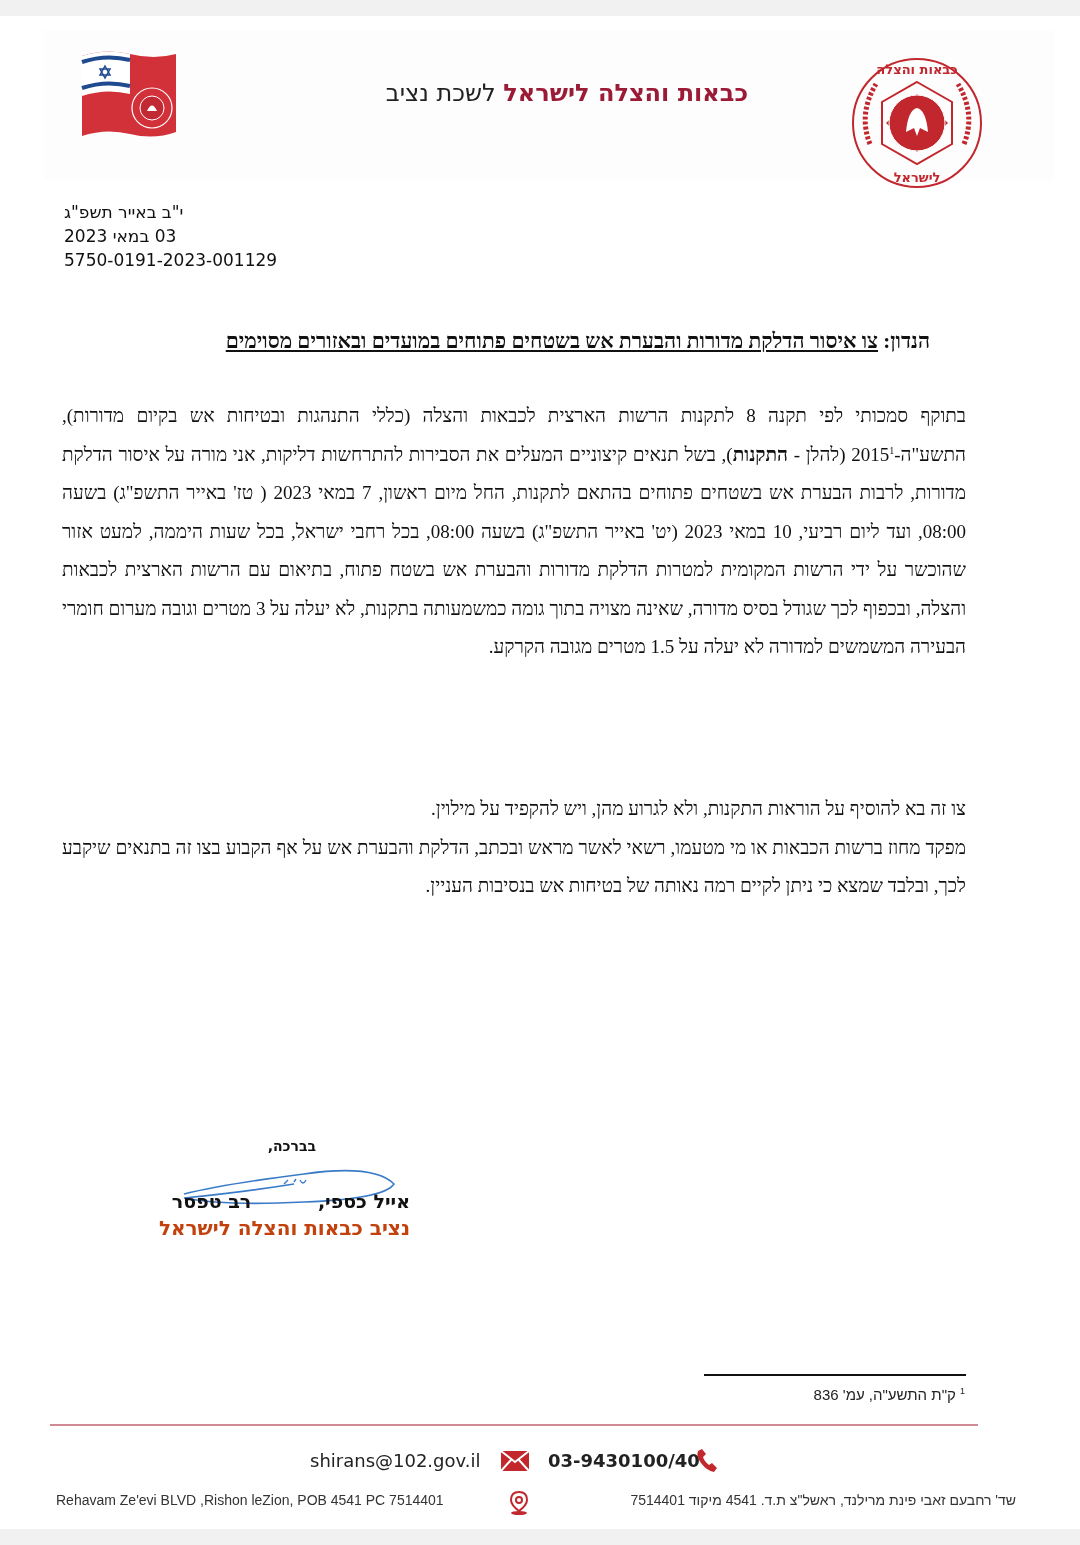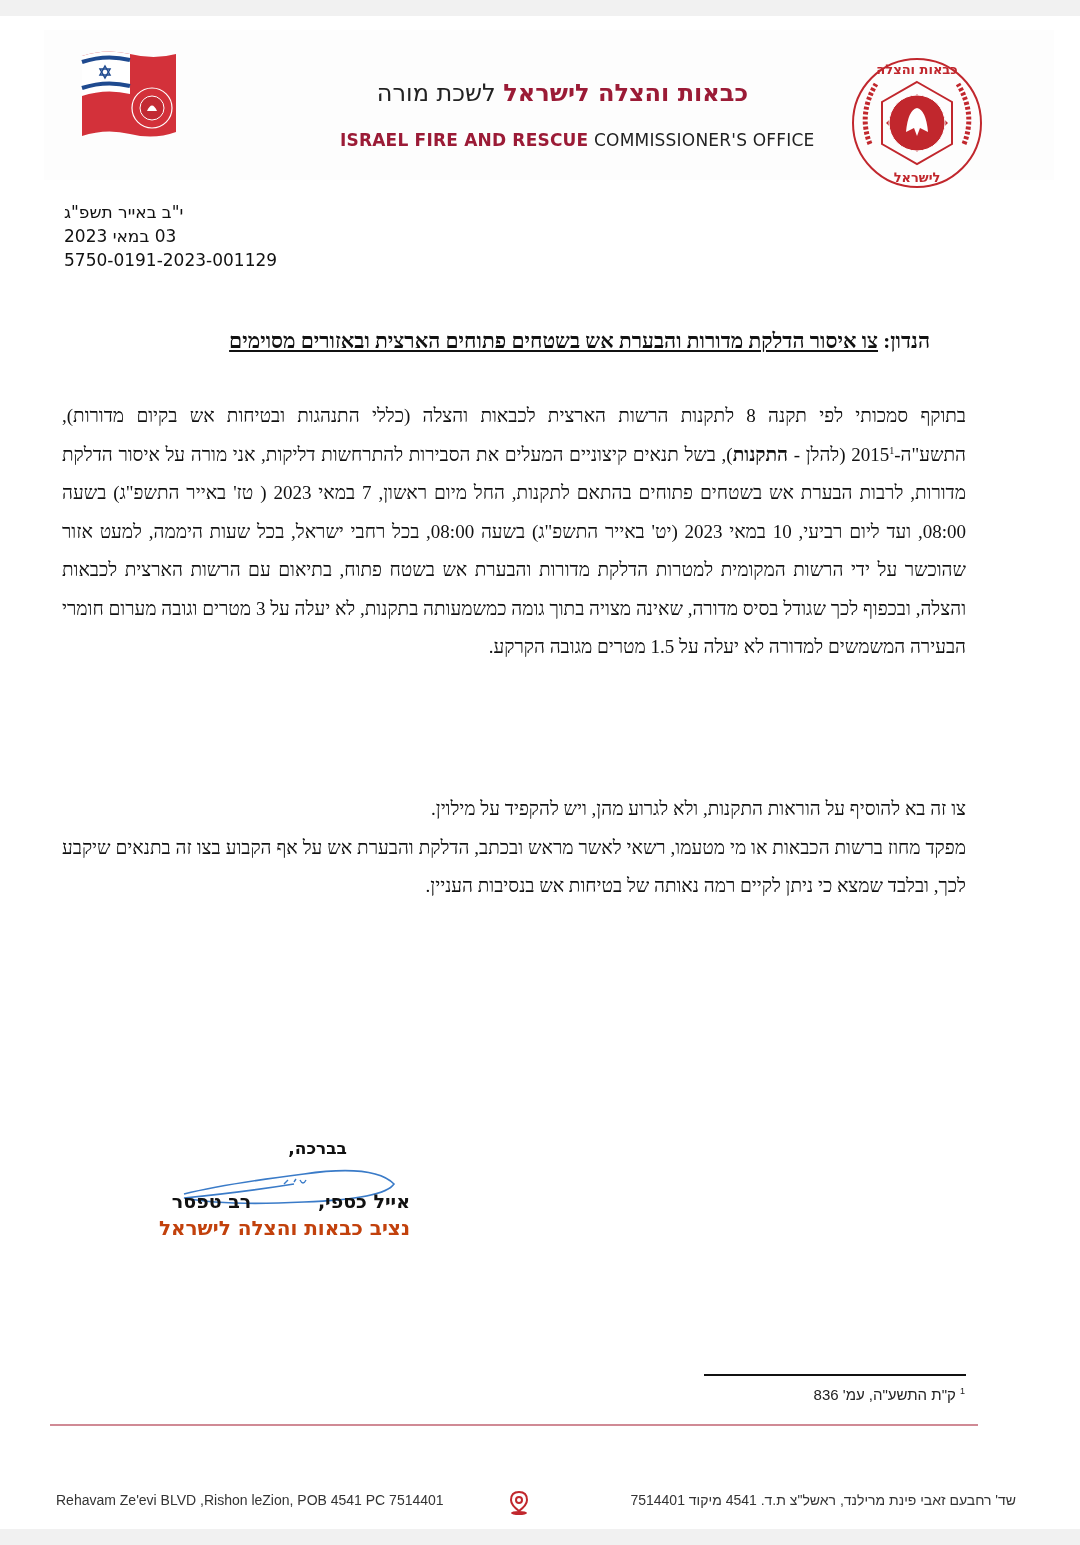--- a/index.html
+++ b/index.html
@@ -49,21 +49,21 @@
     text-align-last:right;
   }
   .p1 { top:381px; }
   .p2 { top:774px; }
   .p2 .line { display:block; }
   .b { font-weight:bold; }
   sup { font-size:10px; line-height:0; }
 
   
   .sig { position:absolute; left:150px; top:1122px; width:270px; height:110px; direction:rtl; }
-  .sig .greet { position:absolute; right:73px; top:0; font-family:"DejaVu Sans", sans-serif; font-weight:bold; font-size:17px; }
+  .sig .greet { position:absolute; right:104px; top:0; font-family:"DejaVu Sans", sans-serif; font-weight:bold; font-size:14px; }
   .sig .name { position:absolute; right:10px; top:52px; font-family:"DejaVu Sans", sans-serif; font-weight:bold; font-size:19px; white-space:nowrap; }
   .sig .name span.rank { margin-right:60px; }
   .sig .role { position:absolute; right:10px; top:78px; font-family:"DejaVu Sans", sans-serif; font-weight:bold; font-size:20px; color:#c2410c; white-space:nowrap; }
   .sig svg { position:absolute; left:14px; top:16px; }
 
   
   .fn-rule { position:absolute; left:704px; top:1358px; width:262px; height:2px; background:#111; }
   .footnote { position:absolute; right:115px; top:1370px; direction:rtl; font-family:"Liberation Sans", sans-serif; font-size:15px; color:#222; }
   .footnote sup { font-size:9px; }
 
@@ -92,25 +92,21 @@
       <path d="M4 40 Q28 32 52 38" stroke="#1f4a8f" stroke-width="4" fill="none"></path>
       <polygon points="27,18 32,27 22,27" fill="none" stroke="#1f4a8f" stroke-width="1.5"></polygon>
       <polygon points="27,30 32,21 22,21" fill="none" stroke="#1f4a8f" stroke-width="1.5"></polygon>
       <circle cx="74" cy="60" r="20" fill="none" stroke="#fff" stroke-width="1.2"></circle>
       <circle cx="74" cy="60" r="12" fill="#c22a33" stroke="#fff" stroke-width="1"></circle>
       <path d="M69 63 Q74 52 79 63 Z" fill="#fff"></path>
     </svg>
 
     <div class="hdr-title-he">
       <span class="red">כבאות והצלה לישראל</span>
-      <span>לשכת מורה</span>
-    </div>
-    <div class="hdr-title-en">
-      <span class="red">ISRAEL FIRE AND RESCUE</span>
-      <span>COMMISSIONER'S OFFICE</span>
+      <span>לשכת נציב</span>
     </div>
 
     <svg class="emblem" viewBox="0 0 138 138">
       <circle cx="69" cy="69" r="64" fill="none" stroke="#c1272d" stroke-width="2"></circle>
       <path d="M22 90 Q10 60 28 30" stroke="#c1272d" stroke-width="5" fill="none" stroke-dasharray="3 2"></path>
       <path d="M116 90 Q128 60 110 30" stroke="#c1272d" stroke-width="5" fill="none" stroke-dasharray="3 2"></path>
       <polygon points="69,28 104,48 104,90 69,110 34,90 34,48" fill="none" stroke="#c1272d" stroke-width="2"></polygon>
       <polygon points="69,40 100,69 69,98 38,69" fill="#c1272d"></polygon>
       <circle cx="69" cy="69" r="28" fill="#c1272d" stroke="#fff" stroke-width="1"></circle>
       <path d="M58 78 Q60 56 69 54 Q78 56 80 78 L72 74 L69 82 L66 74 Z" fill="#fff"></path>
@@ -121,21 +117,21 @@
 
   <div class="dateblock">
     <div>י"ב באייר תשפ"ג</div>
     <div>03 במאי 2023</div>
     <div>5750-0191-2023-001129</div>
   </div>
 
   <div class="subject">
     <div class="line1">
       <span>הנדון:</span>
-      <span class="u">צו איסור הדלקת מדורות והבערת אש בשטחים פתוחים הארצית ובאזורים מסוימים</span>
+      <span class="u">צו איסור הדלקת מדורות והבערת אש בשטחים פתוחים במועדים ובאזורים מסוימים</span>
     </div>
   </div>
 
   <div class="body-text p1">
     <span>בתוקף סמכותי לפי תקנה 8 לתקנות הרשות הארצית לכבאות והצלה (כללי התנהגות ובטיחות אש בקיום מדורות), התשע"ה-2015</span><sup>1</sup><span> (להלן - </span><span class="b">התקנות</span><span>), בשל תנאים קיצוניים המעלים את הסבירות להתרחשות דליקות, אני מורה על איסור הדלקת מדורות, לרבות הבערת אש בשטחים פתוחים בהתאם לתקנות, החל מיום ראשון, 7 במאי 2023 ( טז' באייר התשפ"ג) בשעה 08:00, ועד ליום רביעי, 10 במאי 2023 (יט' באייר התשפ"ג) בשעה 08:00, בכל רחבי ישראל, בכל שעות היממה, למעט אזור שהוכשר על ידי הרשות המקומית למטרות הדלקת מדורות והבערת אש בשטח פתוח, בתיאום עם הרשות הארצית לכבאות והצלה, ובכפוף לכך שגודל בסיס מדורה, שאינה מצויה בתוך גומה כמשמעותה בתקנות, לא יעלה על 3 מטרים וגובה מערום חומרי הבעירה המשמשים למדורה לא יעלה על 1.5 מטרים מגובה הקרקע.</span>
   </div>
 
   <div class="body-text p2">
     <span class="line">צו זה בא להוסיף על הוראות התקנות, ולא לגרוע מהן, ויש להקפיד על מילוין.</span>
     <span class="line">מפקד מחוז ברשות הכבאות או מי מטעמו, רשאי לאשר מראש ובכתב, הדלקת והבערת אש על אף הקבוע בצו זה בתנאים שיקבע לכך, ובלבד שמצא כי ניתן לקיים רמה נאותה של בטיחות אש בנסיבות העניין.</span>
@@ -154,20 +150,31 @@
     <div class="role">נציב כבאות והצלה לישראל</div>
   </div>
 
   <div class="fn-rule"></div>
   <div class="footnote">
     <sup>1</sup>
     <span>ק"ת התשע"ה, עמ' 836</span>
   </div>
 
   <div class="foot-rule"></div>
+  <div class="contact">
+    <span class="email">shirans@102.gov.il</span>
+    <svg class="mail-icon" width="30" height="22" viewBox="0 0 30 22">
+      <rect x="1" y="1" width="28" height="20" fill="#c1272d"></rect>
+      <path d="M1 1 L15 12 L29 1 M1 21 L11 10 M29 21 L19 10" stroke="#fff" stroke-width="2" fill="none"></path>
+    </svg>
+    <span class="phone">03-9430100/40</span>
+    <svg class="phone-icon" width="24" height="26" viewBox="0 0 24 26">
+      <path d="M3 3 Q1 8 6 15 Q12 23 19 24 L22 20 L17 15 L14 17 Q9 13 8 9 L11 6 L7 1 Z" fill="#c1272d"></path>
+    </svg>
+  </div>
   <div class="address">
     <span class="addr-en">Rehavam Ze'evi BLVD ,Rishon leZion, POB 4541 PC 7514401</span>
     <svg class="pin-icon" width="22" height="26" viewBox="0 0 22 26">
       <path d="M11 2 Q3 2 3 10 Q3 15 11 21 Q19 15 19 10 Q19 2 11 2 Z" fill="none" stroke="#c1272d" stroke-width="2"></path>
       <circle cx="11" cy="10" r="3" fill="none" stroke="#c1272d" stroke-width="2"></circle>
       <ellipse cx="11" cy="23" rx="8" ry="2" fill="#c1272d"></ellipse>
     </svg>
     <span class="addr-he">שד' רחבעם זאבי פינת מרילנד, ראשל"צ ת.ד. 4541 מיקוד 7514401</span>
   </div>
 </div>

